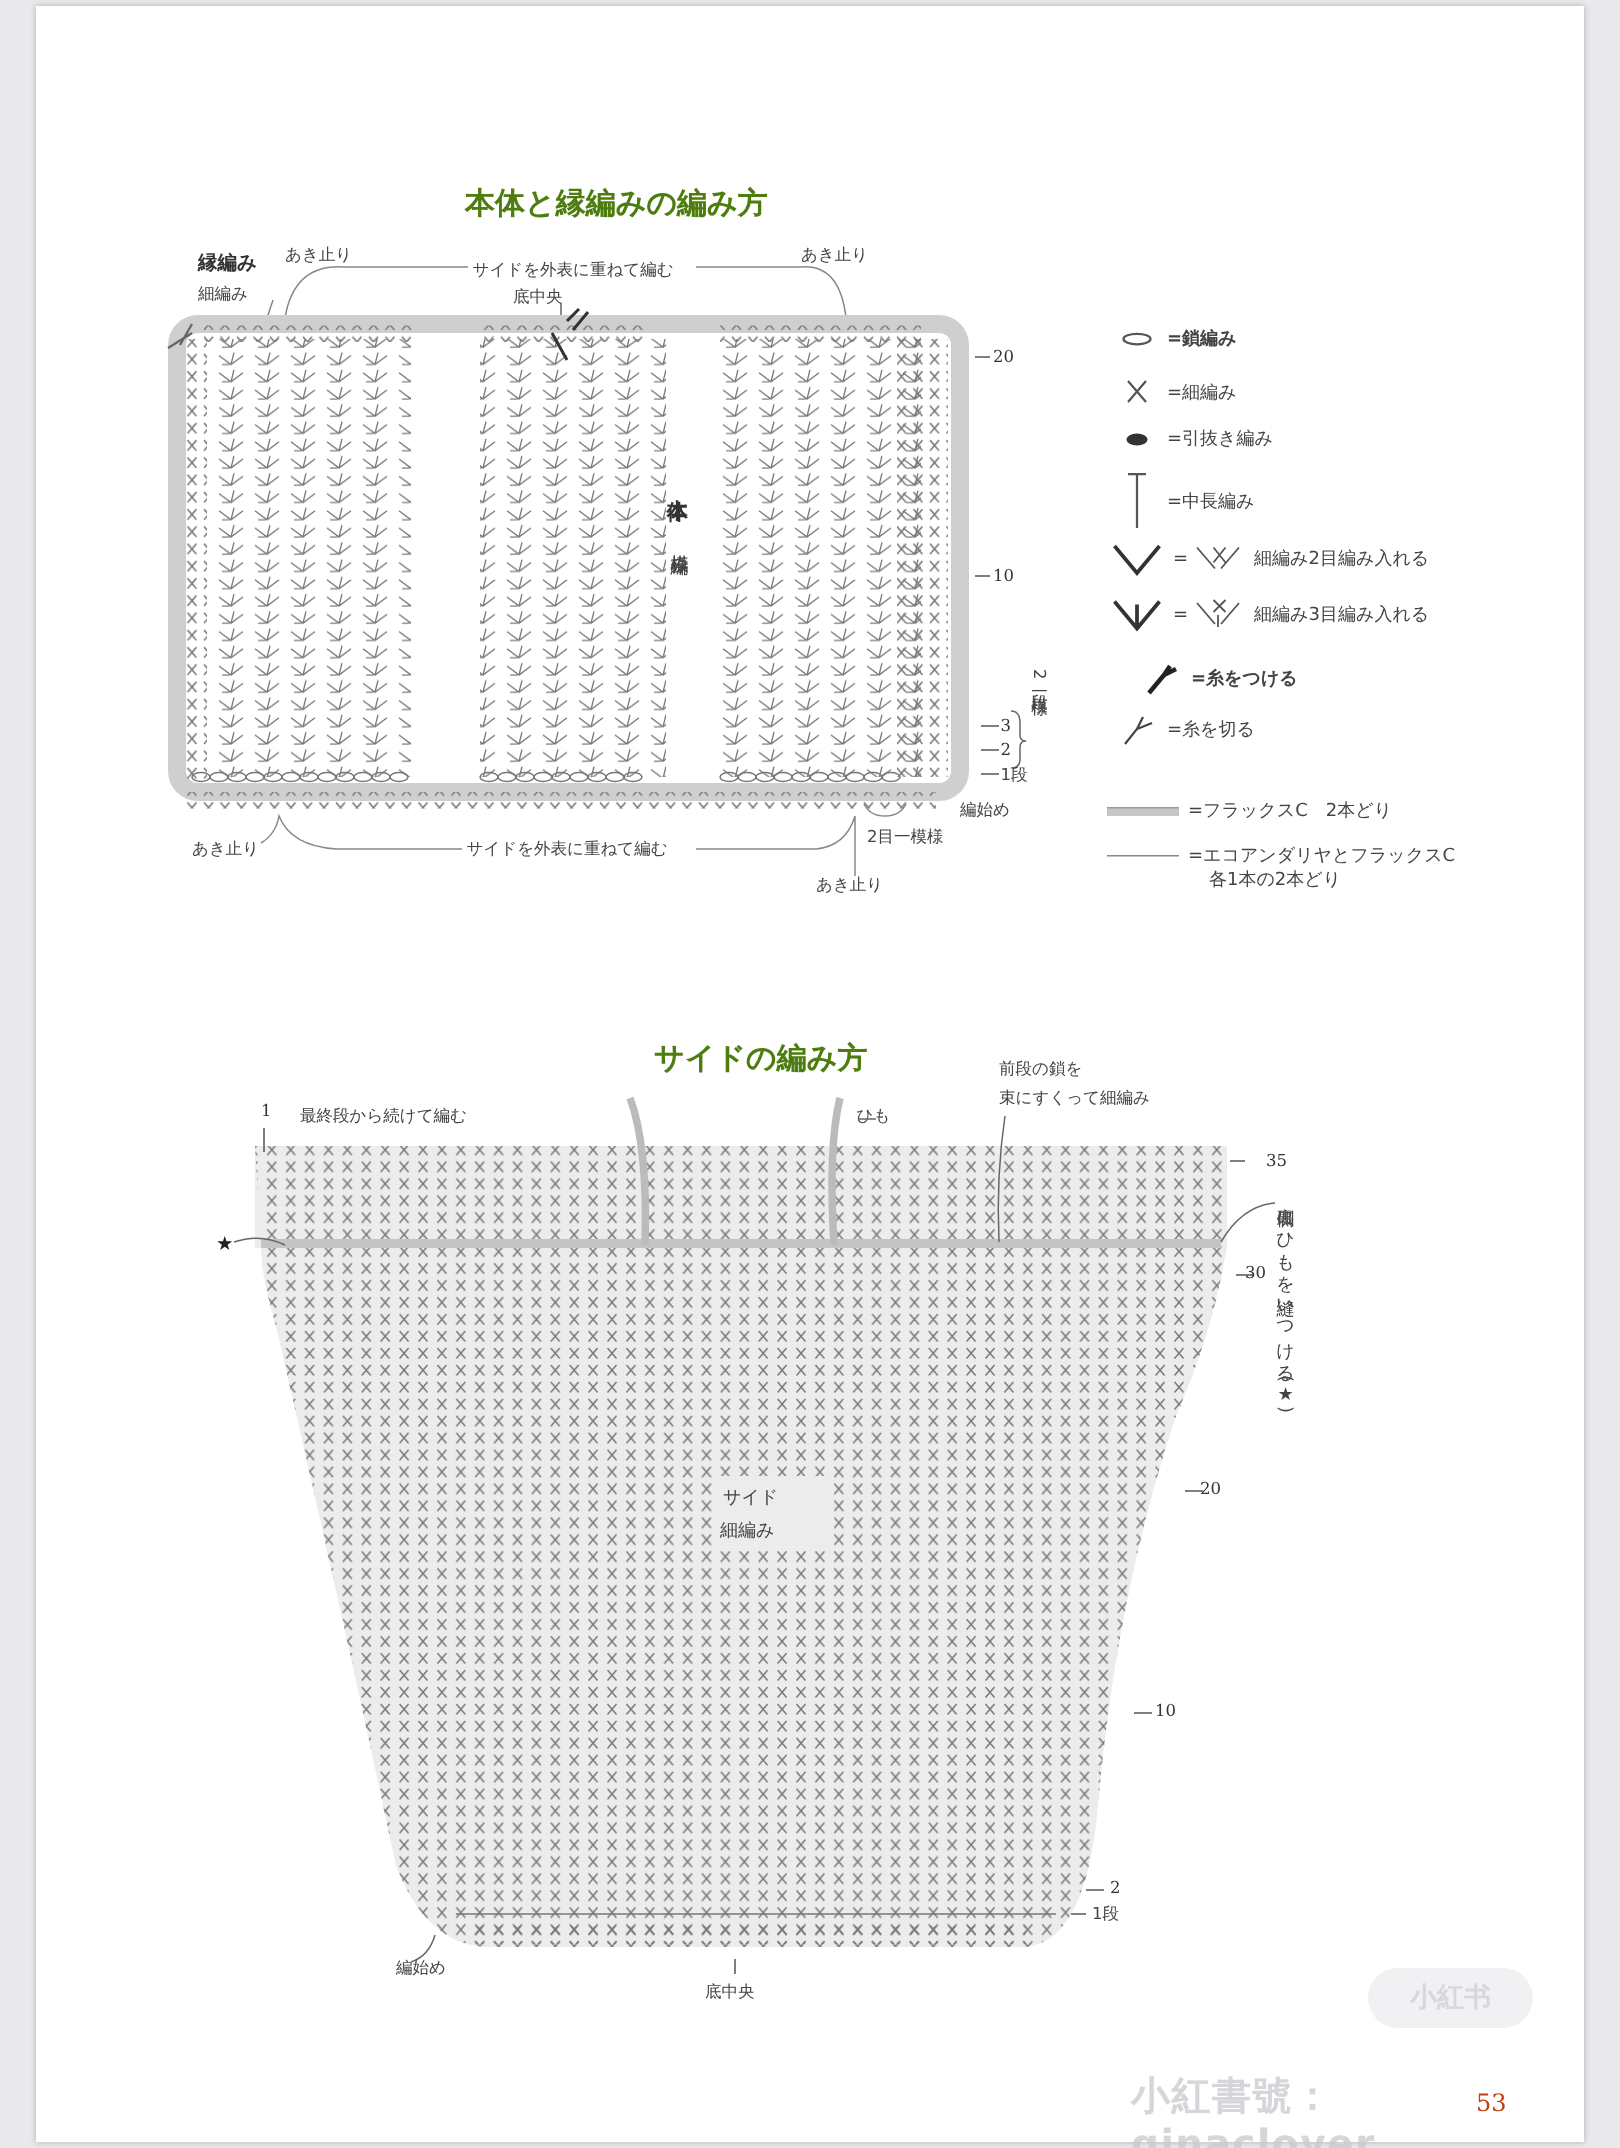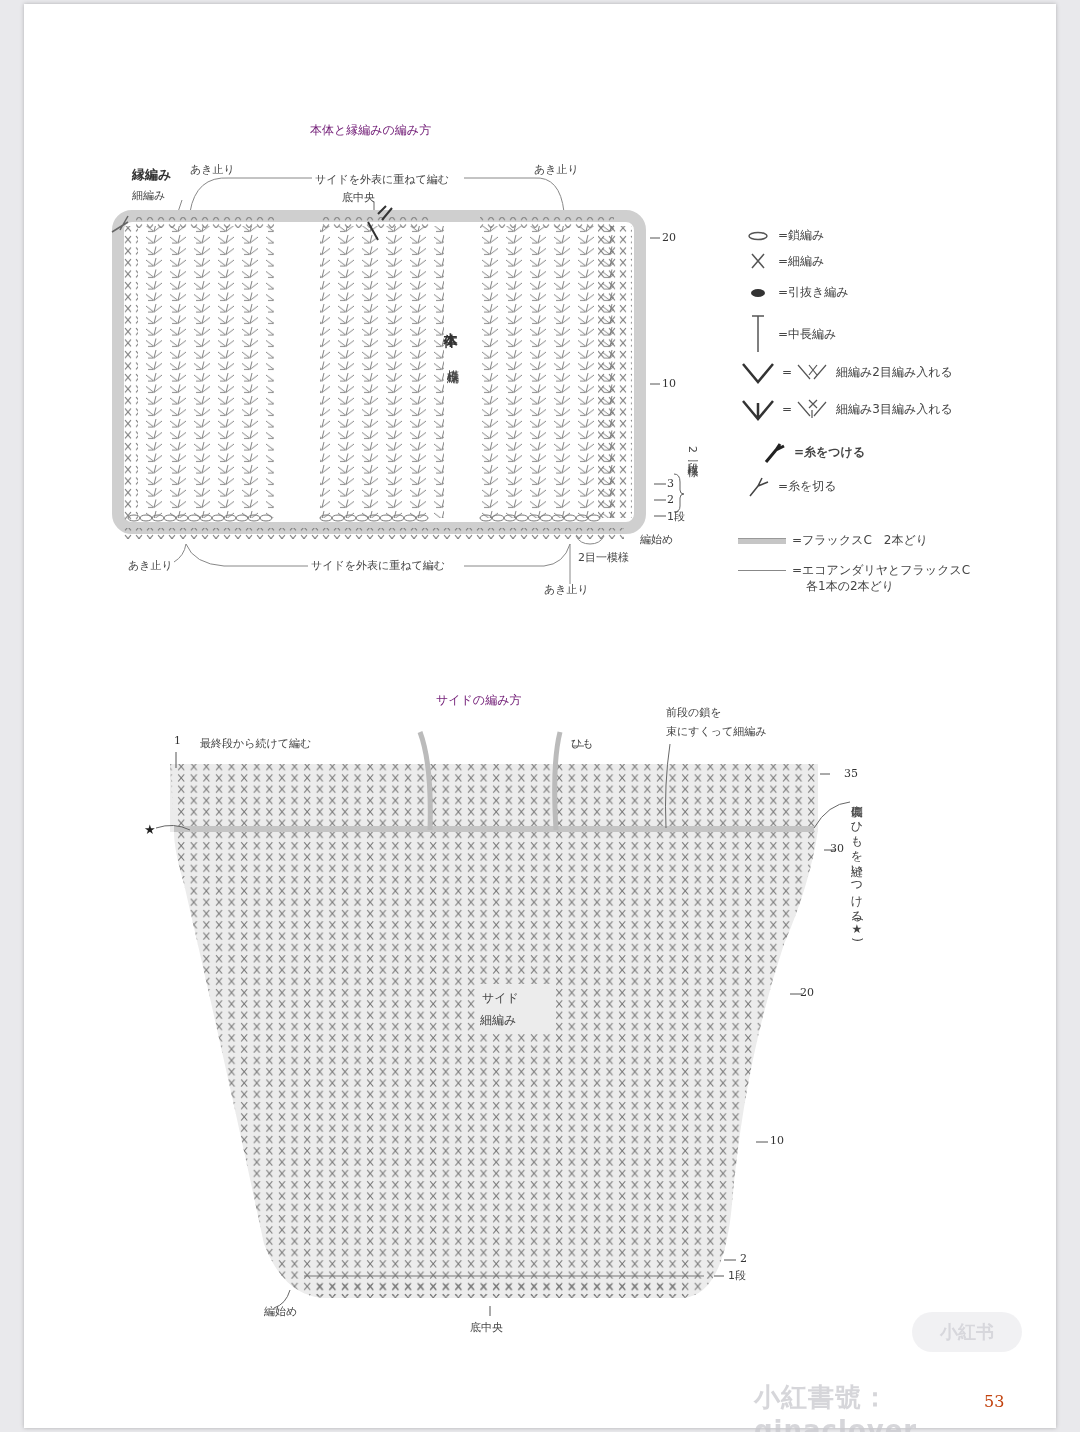--- a/index.html
+++ b/index.html
@@ -1,19 +1,19 @@
 <!DOCTYPE html>
 <html><head>
 <meta charset="utf-8">
 <style>
   html,body{margin:0;padding:0;}
   body{width:1080px;height:1432px;background:#e9e9ec;position:relative;overflow:hidden;font-family:"DejaVu Sans",sans-serif;color:#444;}
   .page{position:absolute;left:24px;top:4px;width:1032px;height:1424px;background:#fff;box-shadow:0 0 4px rgba(0,0,0,.25);}
   .abs{position:absolute;white-space:nowrap;}
-  .title{font-size:12px;font-weight:normal;color:#701a75;}
+  .title{font-size:20px;font-weight:bold;color:#4d7c0f;}
   .lbl{font-size:11px;color:#444;}
   .lblb{font-size:13px;font-weight:bold;color:#333;}
   .num{font-family:"DejaVu Serif",serif;font-size:11px;color:#333;}
   .vtext{writing-mode:vertical-rl;font-size:12px;color:#444;letter-spacing:1px;}
   .legend-row{position:absolute;display:flex;align-items:center;font-size:12px;color:#444;}
   .legend-row .sym{width:40px;display:flex;justify-content:center;align-items:center;}
   .watermark{position:absolute;color:rgba(200,200,205,.75);font-size:26px;font-weight:bold;letter-spacing:1px;}
   .wm-badge{position:absolute;border-radius:22px;background:rgba(240,240,242,.9);color:rgba(215,215,220,1);font-size:18px;font-weight:bold;text-align:center;}
 </style>
 </head>
@@ -124,21 +124,21 @@
   <div class="abs num" style="left:643px;top:489px;">2</div>
   <div class="abs lbl" style="left:643px;top:505px;">1段</div>
   <div class="abs vtext" style="left:660px;top:442px;font-size:11px;">2段一模様</div>
   <div class="abs lbl" style="left:616px;top:528px;">編始め</div>
   <div class="abs lbl" style="left:554px;top:546px;">2目一模様</div>
   <div class="abs lbl" style="left:104px;top:554px;">あき止り</div>
   <div class="abs lbl" style="left:520px;top:578px;">あき止り</div>
   <div class="abs lbl" style="left:284px;top:554px;background:#fff;padding:0 3px;">サイドを外表に重ねて編む</div>
 
   <div>
-    <div class="legend-row" style="left:714px;top:223px;">
+    <div class="legend-row" style="left:714px;top:213px;font-weight:bold;">
       <span class="sym">
           <svg width="22" height="10">
             <ellipse cx="11" cy="5" rx="9" ry="3.5" stroke="#555" fill="none" stroke-width="1.5"></ellipse>
           </svg>
         </span>
       <span>=鎖編み</span>
     </div>
     <div class="legend-row" style="left:714px;top:248px;text-align:center;">
       <span class="sym">
           <svg width="18" height="18">

